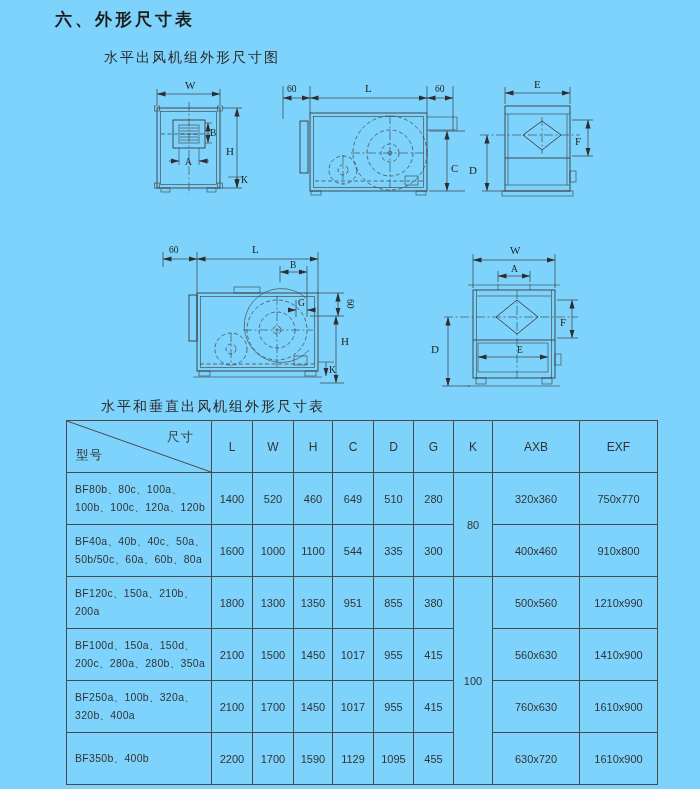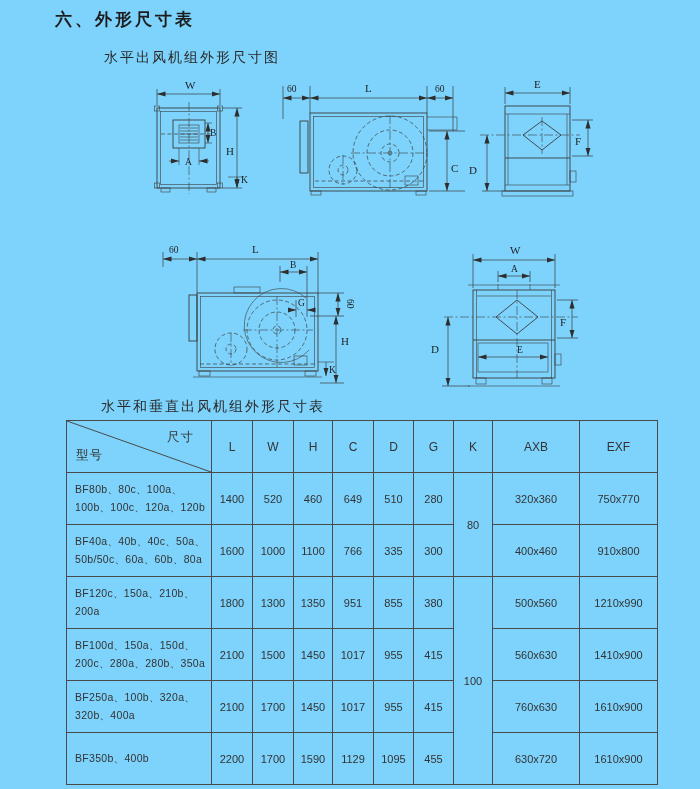--- a/index.html
+++ b/index.html
@@ -307,21 +307,21 @@
         <td class="val">280</td>
         <td class="val" rowspan="2">80</td>
         <td class="val">320x360</td>
         <td class="val">750x770</td>
       </tr>
       <tr class="brow">
         <td class="model">BF40a、40b、40c、50a、50b/50c、60a、60b、80a</td>
         <td class="val">1600</td>
         <td class="val">1000</td>
         <td class="val">1100</td>
-        <td class="val">766</td>
+        <td class="val">544</td>
         <td class="val">335</td>
         <td class="val">300</td>
         <td class="val">400x460</td>
         <td class="val">910x800</td>
       </tr>
       <tr class="brow">
         <td class="model">BF120c、150a、210b、200a</td>
         <td class="val">1800</td>
         <td class="val">1300</td>
         <td class="val">1350</td>

